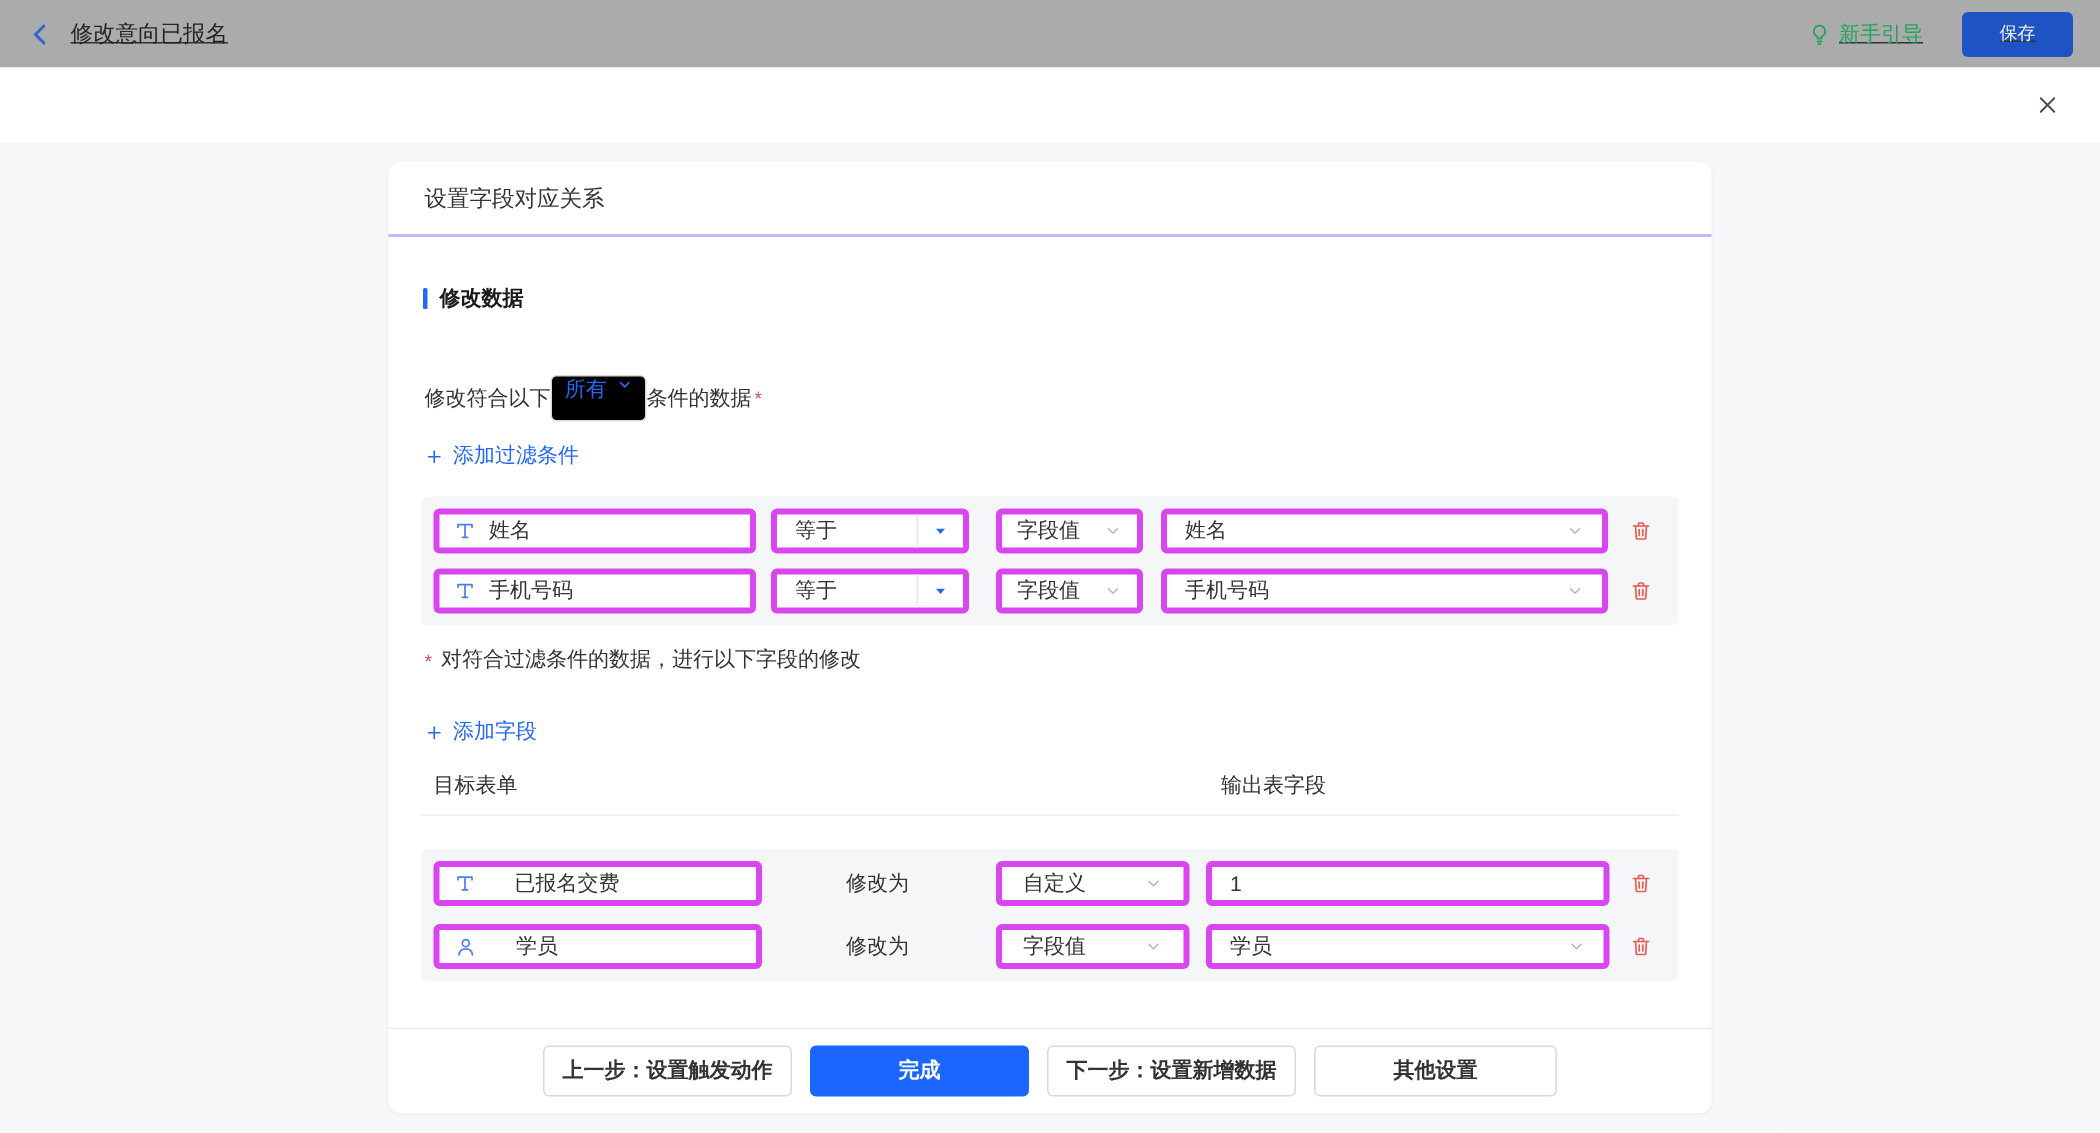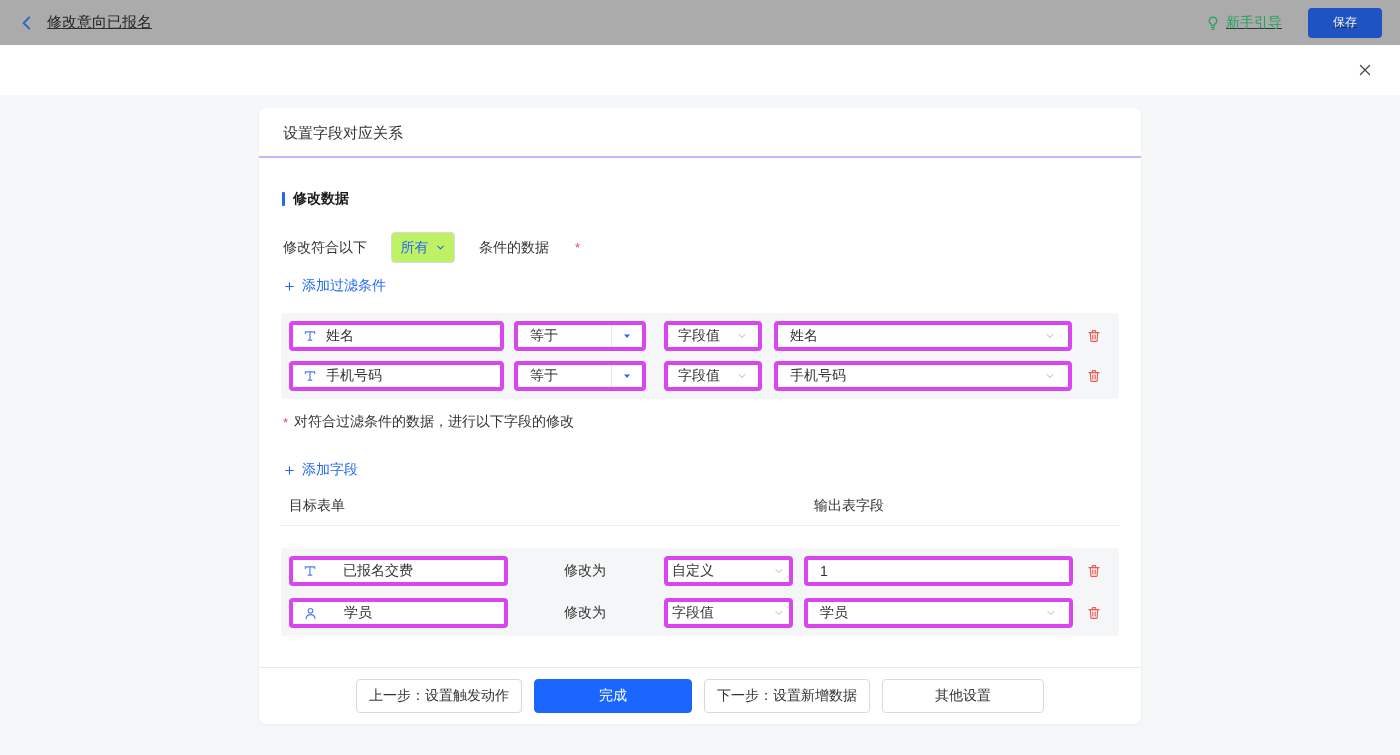--- a/index.html
+++ b/index.html
@@ -27,23 +27,23 @@
 
   
   .dialog-body { padding:13px 0 15px; }
   .card { width:882px; margin:0 auto; background:#fff; border-radius:8px; box-shadow:0 1px 3px rgba(0,0,0,0.04); }
   .card-header { height:50px; line-height:49px; padding:0 24px; font-size:15px; color:#333; border-bottom:2px solid #c4b5fd; }
   .card-content { padding:0 22px; }
 
   .section-title { display:flex; align-items:center; gap:8px; font-weight:bold; color:#1a1a1a; font-size:14px; margin-top:32px; padding-left:1px; }
   .section-bar { width:3px; height:14px; background:#2468f2; border-radius:1px; }
 
-  .match-row { margin-top:24px; display:flex; align-items:center; gap:24px; padding-left:2px; }
-  .mini-select { width:64px; height:31px; border:1px solid #d9d9d9; border-radius:4px; background:#bef264;
-                 display:flex; align-items:center; justify-content:center; gap:6px; color:#2468f2; cursor:pointer; }
+  .match-row { margin-top:42px; display:flex; align-items:center; gap:0; padding-left:2px; }
+  .mini-select { width:64px; height:31px; border:1px solid #d9d9d9; border-radius:4px; background:#000000;
+                 display:flex; align-items:flex-start; justify-content:center; gap:6px; color:#2468f2; cursor:pointer; }
   .required { color:#e34d59; margin-left:2px; font-size:13px; }
 
   .add-link { margin-top:14px; display:flex; align-items:center; gap:6px; color:#2468f2; padding-left:2px; width:max-content; cursor:pointer; }
 
   .desc-row { margin-top:14px; display:flex; align-items:center; gap:6px; padding-left:2px; color:#333; }
 
   
   .strip { margin-top:18px; background:#f5f6f7; border-radius:4px; padding:8px; }
   .strip-row { display:flex; align-items:center; height:30px; }
   .strip-row + .strip-row { margin-top:10px; }
@@ -52,35 +52,35 @@
   .field-box { width:215px; padding:0 10px; gap:9px; }
   .op-combo { width:132px; margin-left:10px; padding:0; }
   .op-text { flex:1; padding:0 12px; }
   .op-caret { width:31px; height:100%; border-left:1px solid #e6e7e9; display:flex; align-items:center; justify-content:center; cursor:pointer; }
   .type-select { width:98px; margin-left:18px; padding:0 10px; justify-content:space-between; cursor:pointer; }
   .value-select { width:298px; margin-left:12px; padding:0 12px; justify-content:space-between; cursor:pointer; }
   .trash-btn { margin-left:auto; margin-right:9px; display:flex; cursor:pointer; background:none; border:none; padding:0; }
 
   .map-field { width:219px; padding:0 10px; gap:26px; }
   .map-label { margin-left:56px; color:#333; }
-  .map-select { width:129px; margin-left:58px; padding:0 4px; justify-content:space-between; cursor:pointer; }
+  .map-select { width:129px; margin-left:58px; padding:0 14px; justify-content:space-between; cursor:pointer; }
   .map-value { width:269px; margin-left:11px; padding:0 12px; justify-content:space-between; }
   .map-value input { border:none; outline:none; width:100%; font-size:14px; color:#333; font-family:inherit; background:transparent; padding:0; }
 
   
   .table-header { margin-top:18px; position:relative; padding:0 0 10px 8px; border-bottom:1px solid #efefef; color:#333; }
   .col-output { position:absolute; left:533px; top:0; }
   .strip-2 { margin-top:22px; }
   .strip-2 .strip-row + .strip-row { margin-top:12px; }
 
   
   .card-footer { margin-top:31px; border-top:1px solid #ebebeb; padding:11px 0; display:flex; justify-content:center; gap:12px; }
-  .btn { height:34px; border-radius:4px; border:1px solid #d9d9d9; background:#fff; color:#333; font-size:14px; cursor:pointer; font-family:inherit; }
+  .btn { height:34px; border-radius:4px; border:1px solid #d9d9d9; background:#fff; color:#333; font-size:14px; cursor:pointer; font-family:inherit;font-weight:bold; }
   .btn-prev { width:166px; }
-  .btn-primary { width:158px; background:#1a66ff; border-color:#1a66ff; color:#fff; }
+  .btn-primary { width:146px; background:#1a66ff; border-color:#1a66ff; color:#fff; }
   .btn-next { width:166px; }
   .btn-other { width:162px; }
 </style>
 </head>
 <body>
 
 <div class="topbar">
   <div class="topbar-left">
     <span class="back-btn">
       <svg width="18" height="18" viewBox="0 0 24 24">

